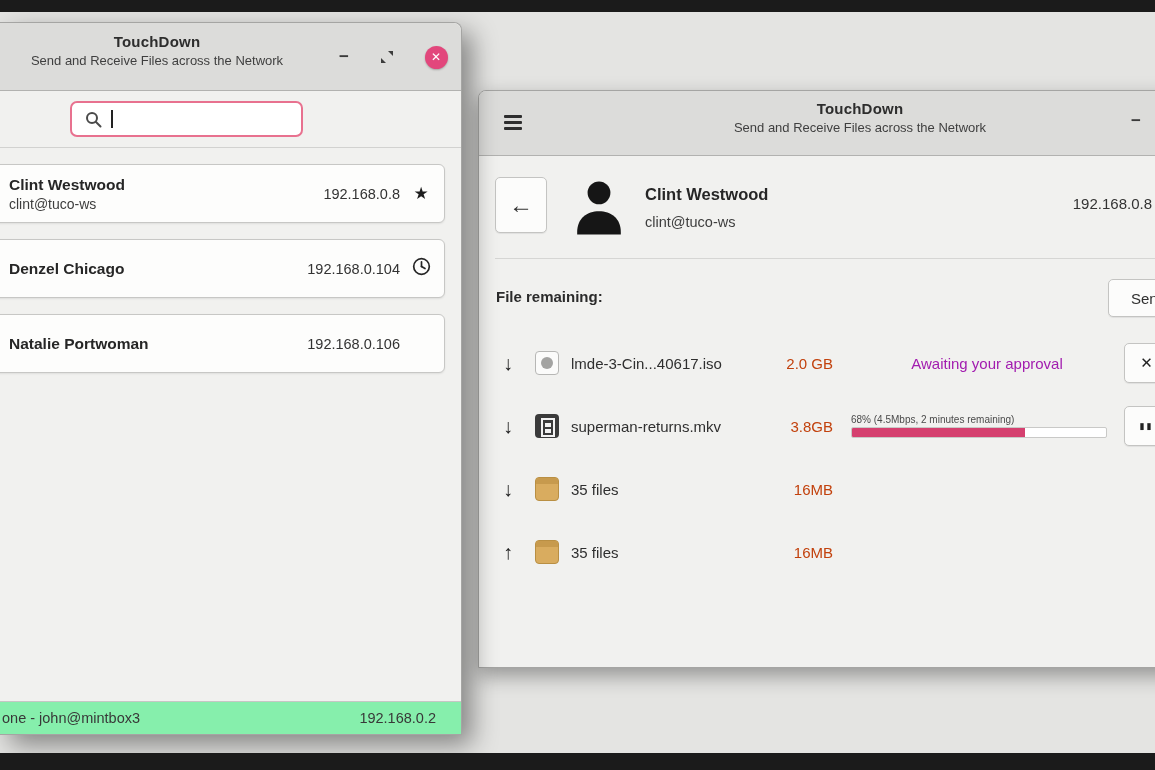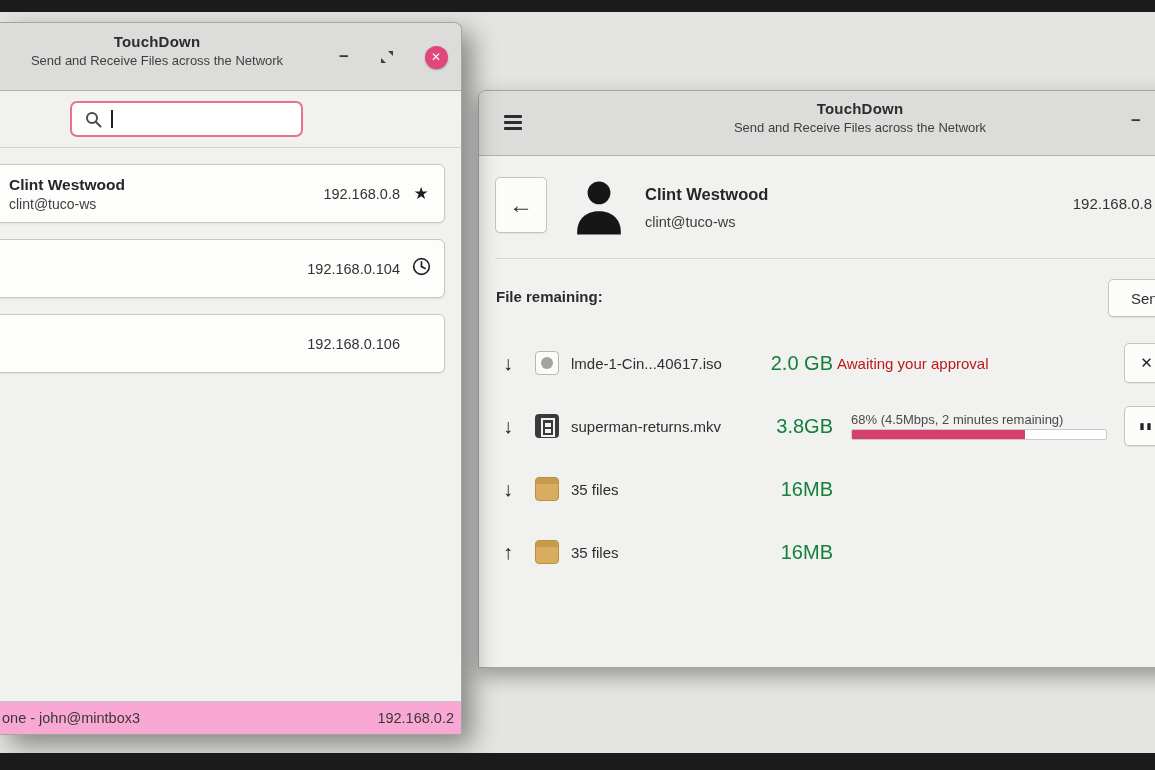--- a/index.html
+++ b/index.html
@@ -60,23 +60,23 @@
     display:flex; align-items:center; padding:0 10px 0 16px;
   }
   .card-names { flex:1 1 auto; min-width:0; }
   .c-name { font-size:15.5px; font-weight:700; color:#262626; }
   .c-user { font-size:14px; color:#3d3d3d; margin-top:2px; }
   .c-ip { font-size:14.5px; color:#333; margin-right:8px; }
   .badge-slot { width:26px; text-align:center; font-size:17px; color:#1d1d1d; }
 
   .statusbar {
     position:absolute; left:0; right:0; bottom:0; height:33px;
-    background:#f9a8d4; border-top:1px solid #c6c6c4;
+    background:#86efac; border-top:1px solid #c6c6c4;
     display:flex; align-items:center; justify-content:space-between;
-    padding:0 7px 0 2px; font-size:14.5px; color:#383838;
+    padding:0 25px 0 2px; font-size:14.5px; color:#383838;
   }
 
   
   .win-right {
     left:478px; top:90px; width:764px; height:578px;
     border-radius:8px 8px 0 0;
     box-shadow:0 8px 20px rgba(0,0,0,.35);
     z-index:5;
   }
   .win-right .titlebar { height:65px; }
@@ -105,24 +105,24 @@
     font-size:15px; text-align:left; padding-left:22px;
     font-family:inherit;
   }
 
   .transfer-list { position:absolute; left:0; right:0; top:240px; }
   .trow { position:relative; height:63px; }
   .trow > * { position:absolute; top:50%; transform:translateY(-50%); }
   .dir { left:24px; font-size:20px; font-weight:700; color:#222; }
   .ficon { left:56px; width:24px; height:24px; }
   .t-name { left:92px; width:186px; font-size:15px; color:#2f2f2f; white-space:nowrap; }
-  .t-size { left:278px; width:76px; font-size:20px; text-align:right; color:#15803d; }
-  .t-status { left:358px; width:300px; font-size:15px; text-align:left; color:#b91c1c; }
+  .t-size { left:278px; width:76px; font-size:15px; text-align:right; color:#c2410c; }
+  .t-status { left:358px; width:300px; font-size:15px; text-align:center; color:#a21caf; }
   .t-progress { left:372px; width:256px; }
-  .p-label { font-size:13px; color:#4a4a4a; white-space:nowrap; }
+  .p-label { font-size:10px; color:#4a4a4a; white-space:nowrap; }
   .p-track { margin-top:2px; height:11px; background:#fff; border:1px solid #c9c9c7; border-radius:2px; overflow:hidden; }
   .p-fill { height:100%; background:#d5406f; }
   .t-action { left:645px; width:45px; height:40px; font-weight:700; font-family:inherit; }
   .act-cancel { font-size:15px; color:#222; }
   .act-pause { font-size:9px; letter-spacing:2px; color:#222; }
 
   
   .ft { display:none; width:24px; height:24px; border-radius:4px; position:relative; }
   .ft-iso { background:#fbfbfa; border:1px solid #b7b7b5; }
   .ft-iso::after { content:""; position:absolute; left:5px; top:5px; width:12px; height:12px; border-radius:50%; background:#a3a3a1; }
@@ -177,34 +177,36 @@
     </div>
     <div class="c-ip">192.168.0.8</div>
     <span class="badge-slot">
       <span class="b-star">★</span>
       
     </span>
   </div>
 
   <div class="card">
     <div class="card-names">
+      <div class="c-name">Denzel Chicago</div>
     </div>
     <div class="c-ip">192.168.0.104</div>
     <span class="badge-slot">
       
       <svg class="b-clock" width="19" height="19" viewBox="0 0 19 19">
         <circle cx="9.5" cy="9.5" r="7.8" fill="none" stroke="#252525" stroke-width="1.7"></circle>
         <line x1="9.5" y1="9.5" x2="9.5" y2="4.8" stroke="#252525" stroke-width="1.7" stroke-linecap="round"></line>
         <line x1="9.5" y1="9.5" x2="13" y2="11.5" stroke="#252525" stroke-width="1.7" stroke-linecap="round"></line>
       </svg>
     </span>
   </div>
 
   <div class="card">
     <div class="card-names">
+      <div class="c-name">Natalie Portwoman</div>
     </div>
     <div class="c-ip">192.168.0.106</div>
     <span class="badge-slot">
       
       
     </span>
   </div>
 </div>
 
   <footer class="statusbar">
@@ -242,21 +244,21 @@
   <div class="section-label">File remaining:</div>
   <button class="btn send-btn">Sen</button>
 
   <div class="transfer-list" id="transfer-list">
   <div class="trow">
     <span class="dir">↓</span>
     <span class="ficon">
       <span class="ft ft-iso" style="display: block;"></span>
 
     </span>
-    <span class="t-name">lmde-1-Cin...40617.iso</span>
+    <span class="t-name">lmde-3-Cin...40617.iso</span>
     <span class="t-size">2.0 GB</span>
     <span class="t-status">Awaiting your approval</span>
 
     <button class="btn t-action act-cancel">✕</button>
   </div>
 
   <div class="trow">
     <span class="dir">↓</span>
     <span class="ficon">
 

